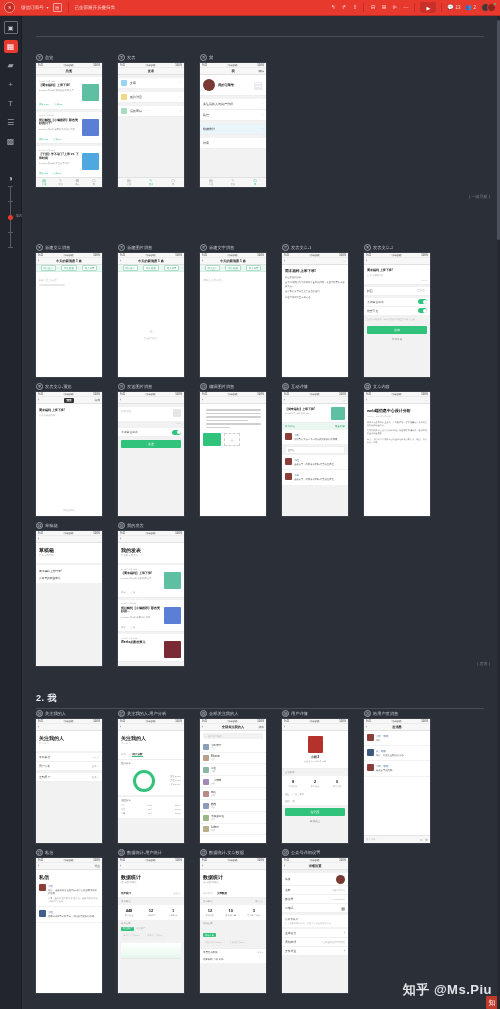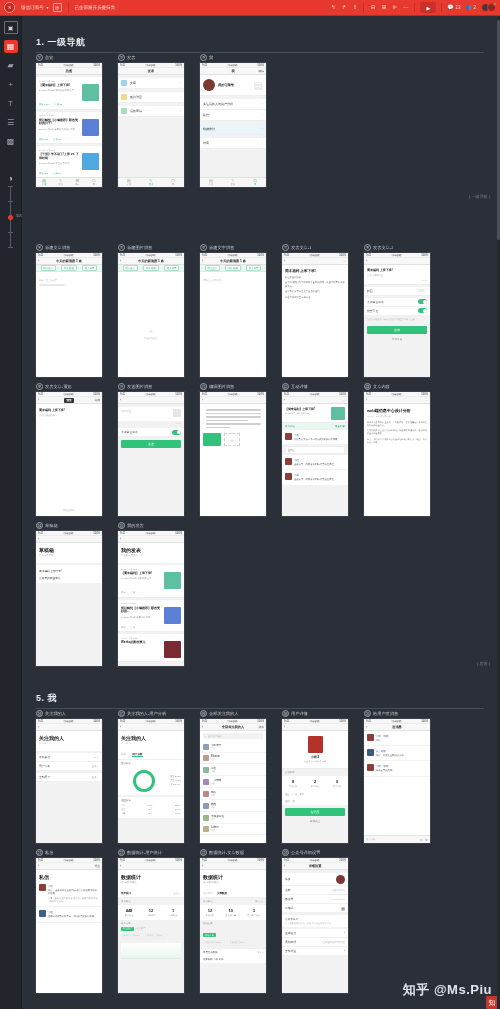--- a/index.html
+++ b/index.html
@@ -378,21 +378,20 @@
       <span class="zoom-tick" style="top:61px;"></span>
       <span class="zoom-knob" style="top:29px;"></span>
       <span class="zoom-label" style="top:27px;">50%</span>
     </div>
   </div>
 </div>
 
 <div class="canvas">
 
   <div class="section" style="left:14px;top:20px;width:448px;">
-    <div class="sec-title">1. 一级导航</div>
     <div class="sec-rule"></div>
   </div>
 
   <div class="row" style="position:absolute;left:14px;top:36px;">
 
     <div class="cell">
       <div class="cell-head">
         <span class="numbadge">①</span>
         <span class="cell-label">总览</span>
       </div>
@@ -1000,21 +999,21 @@
             </div>
           </div>
         </div>
       </div>
     </div>
   </div>
 
   <div class="sec-endlabel" style="right:10px;top:645px;">( 发表 )</div>
 
   <div class="section" style="left:14px;top:676px;width:448px;">
-    <div class="sec-title">5. 我</div>
+    <div class="sec-title">2. 我</div>
     <div class="sec-rule"></div>
   </div>
 
   <div class="row" style="position:absolute;left:14px;top:692px;">
 
     <div class="cell">
       <div class="cell-head">
           <span class="numbadge">⑯</span>
           <span class="cell-label">关注我的人</span>
         </div>

